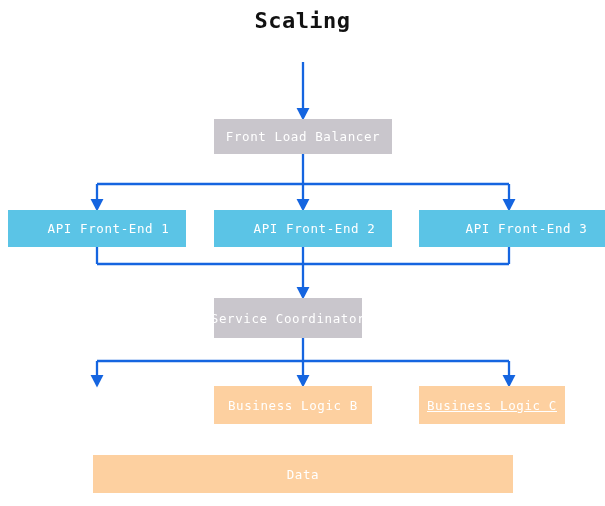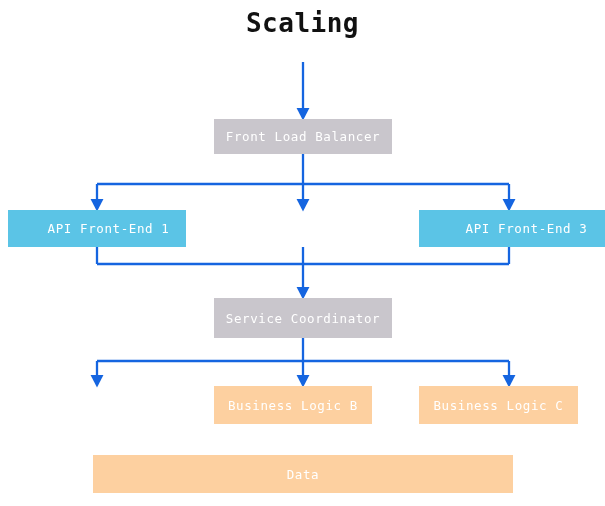--- a/index.html
+++ b/index.html
@@ -17,21 +17,21 @@
     background: #ffffff;
     overflow: hidden;
   }
   #title {
     position: absolute;
     left: 0;
     top: 8px;
     width: 605px;
     text-align: center;
     font-family: "DejaVu Sans Mono", monospace;
-    font-size: 26px;
+    font-size: 22px;
     font-weight: bold;
     color: #111111;
     letter-spacing: 0.5px;
   }
   .node {
     position: absolute;
     box-sizing: border-box;
     display: flex;
     align-items: center;
     justify-content: center;
@@ -93,35 +93,38 @@
   </svg>
 
   <div class="node node-gray" style="left:214px; top:119px; width:178px; height:35px;">
     <span>Front Load Balancer</span>
   </div>
 
   <div class="node node-blue" style="left:8px; top:210px; width:178px; height:37px;">
     <span>API Front-End 1</span>
   </div>
 
+  <div class="node node-blue" style="left:214px; top:210px; width:178px; height:37px;">
+    <span>API Front-End 2</span>
+  </div>
 
   <div class="node node-blue" style="left:419px; top:210px; width:192px; height:37px;text-align:right;">
     <span>API Front-End 3</span>
   </div>
 
-  <div class="node node-gray" style="left:214px; top:298px; width:178px; height:40px;">
+  <div class="node node-gray" style="left:214px; top:298px; width:148px; height:40px;">
     <span>Service Coordinator</span>
   </div>
 
 
   <div class="node node-orange" style="left:214px; top:386px; width:158px; height:38px;">
     <span>Business Logic B</span>
   </div>
 
-  <div class="node node-orange" style="left:419px; top:386px; width:159px; height:38px;">
+  <div class="node node-orange" style="left:419px; top:386px; width:146px; height:38px;text-decoration:underline;">
     <span>Business Logic C</span>
   </div>
 
   <div class="node node-orange" style="left:93px; top:455px; width:420px; height:38px;">
     <span>Data</span>
   </div>
 
 </div>
 
 </body></html>

